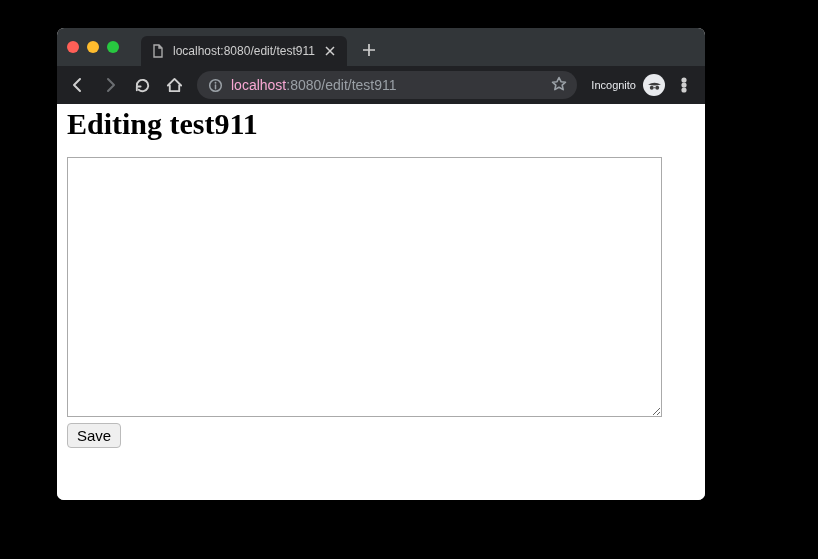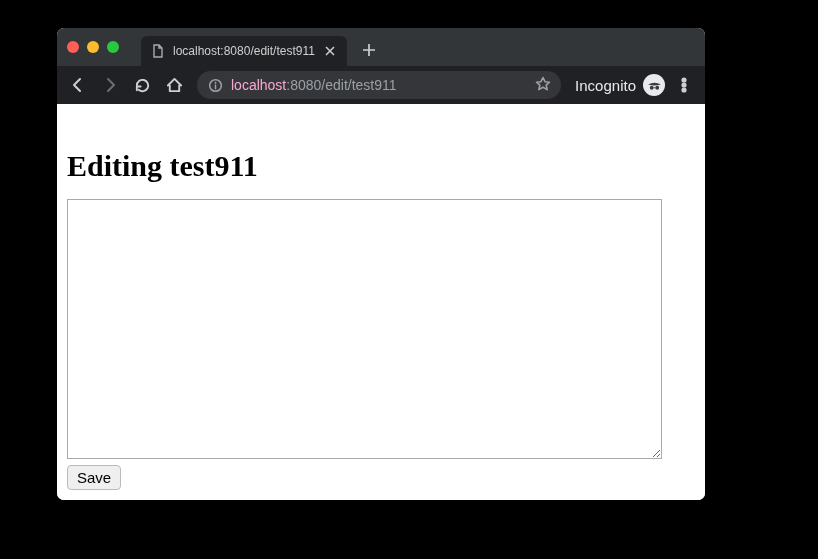--- a/index.html
+++ b/index.html
@@ -132,40 +132,39 @@
     .omnibox .info svg { stroke: #9aa0a6; fill: none; stroke-width: 1.6; }
     .omnibox .url { flex: 1; white-space: nowrap; }
     .omnibox .seg-host-strong { color: #f9a8d4; }
     .omnibox .seg-dim { color: #9aa0a6; text-align: center; }
     .omnibox .star svg { stroke: #9aa0a6; fill: none; stroke-width: 1.6; }
     .incognito {
       display: flex;
       align-items: center;
       gap: 7px;
       color: #e8eaed;
-      font-size: 15px;
+      font-size: 11px;
       margin: 0 2px 0 6px;
     }
     .incog-badge {
       width: 22px;
       height: 22px;
       border-radius: 50%;
       background: #e8eaed;
       display: flex;
       align-items: center;
       justify-content: center;
     }
     .incog-badge svg { fill: #3c3c3c; }
     .menu-dots svg { fill: #cfcfcf; }
     .content {
       flex: 1;
       background: #fff;
-      padding: 26px 10px;
+      padding: 3px 10px;
       overflow: auto;
-      margin-top: 19px;
     }
     .content h1 {
       font-family: "Times New Roman", Times, serif;
       font-weight: bold;
       font-size: 30px;
       margin-bottom: 16px;
     }
     .content textarea {
       width: 595px;
       height: 260px;

